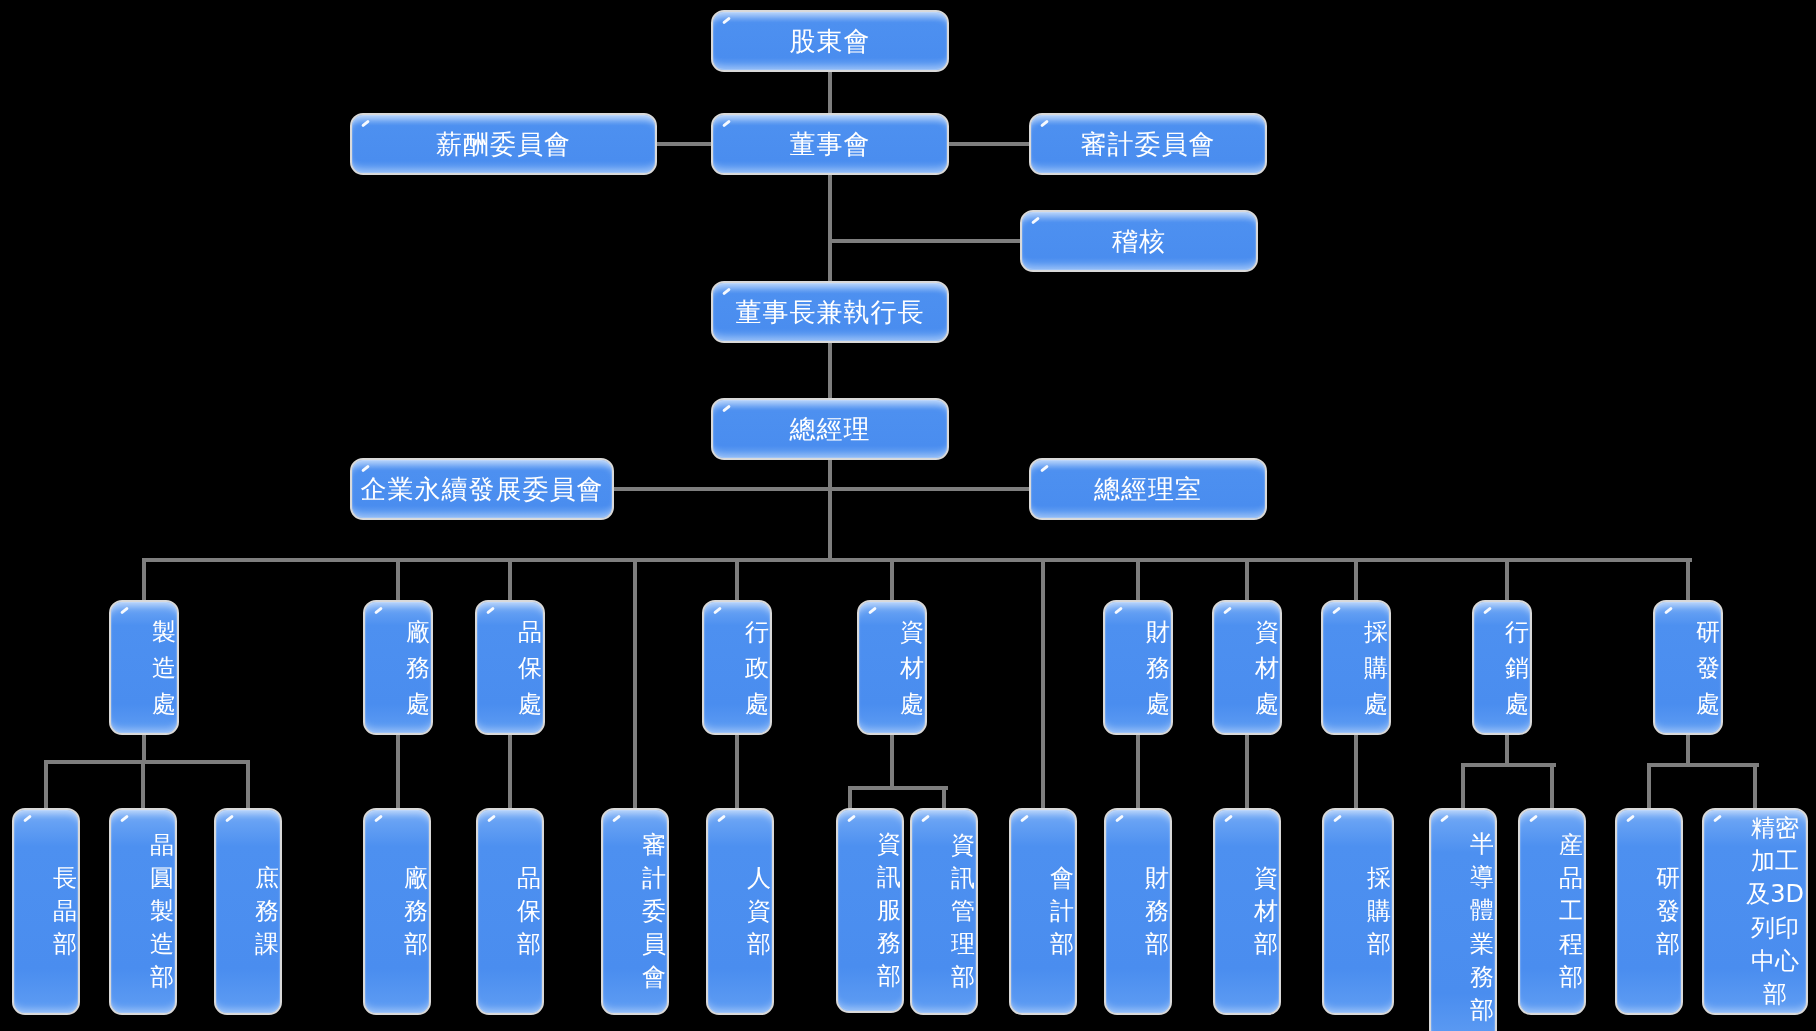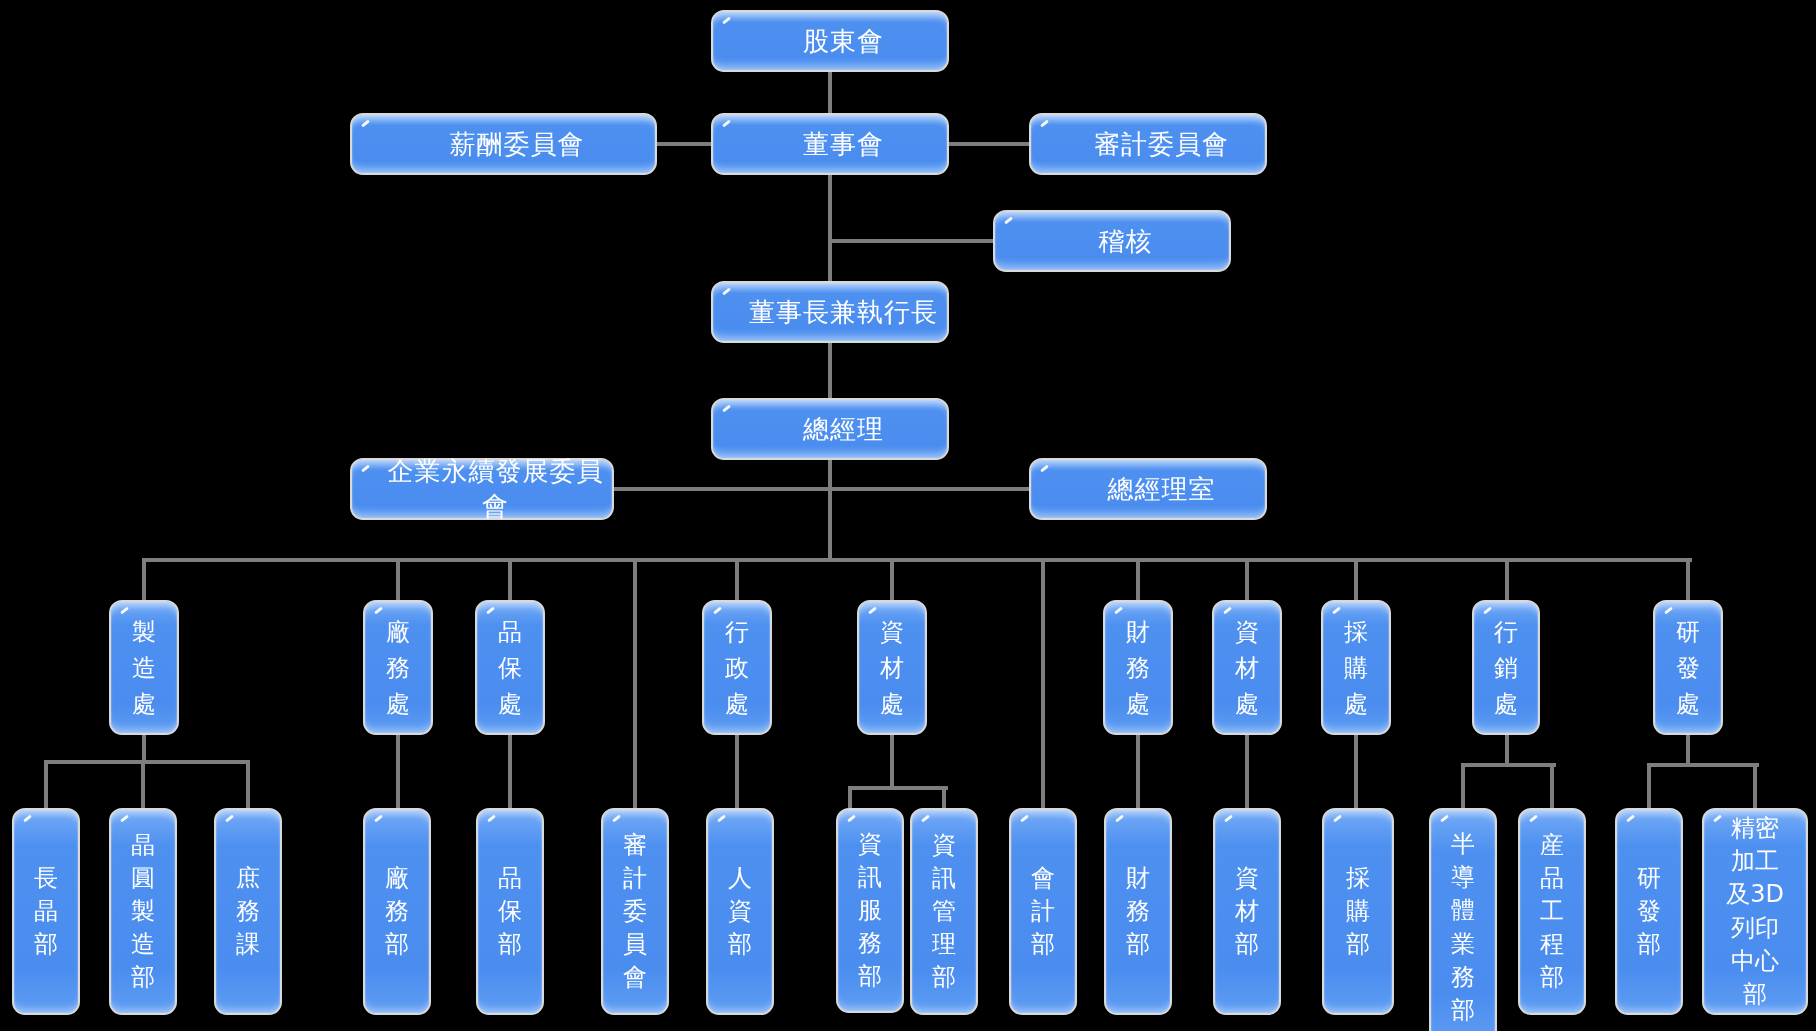--- a/index.html
+++ b/index.html
@@ -12,22 +12,22 @@
   
   .node{position:absolute;z-index:2;box-sizing:border-box;
         display:flex;align-items:center;justify-content:center;text-align:center;
         color:#fff;border:2px solid #d9d9d9;border-radius:13px;
         background:linear-gradient(180deg,#73aaf6 0%,#4d90f0 18%,#4a8def 78%,#5f9df3 100%);
         box-shadow:inset 0 9px 7px -5px rgba(255,255,255,.55),
                    inset 0 -9px 7px -5px rgba(255,255,255,.38),
                    inset 0 0 0 1px rgba(255,255,255,.12);}
   .node::before{content:"";position:absolute;top:7px;left:9px;width:9px;height:3px;
         background:#fff;border-radius:2px;transform:rotate(-38deg);opacity:.95;}
-  .hbox{font-size:26px;letter-spacing:1px;padding-left:27px;}
-  .vbox{font-size:24px;}
+  .hbox{font-size:26px;letter-spacing:1px;}
+  .vbox{font-size:24px;justify-content:flex-end;}
   .vbox .w1{display:inline-block;width:26px;word-break:break-all;line-height:1.5;}
   .dept .w1{line-height:1.38;}
   .dept .w2{display:inline-block;width:62px;word-break:break-all;line-height:1.38;}
 </style>
 </head>
 <body>
 
 <div id="stage">
 
   <div class="l v" style="left:828px;top:72px;height:41px"></div>
@@ -87,21 +87,21 @@
     </div>
   <div class="node hbox" style="left:350px;top:113px;width:307px;height:62px">
       <span>薪酬委員會</span>
     </div>
   <div class="node hbox" style="left:711px;top:113px;width:238px;height:62px">
       <span>董事會</span>
     </div>
   <div class="node hbox" style="left:1029px;top:113px;width:238px;height:62px">
       <span>審計委員會</span>
     </div>
-  <div class="node hbox" style="left:993px;top:210px;width:238px;height:62px">
+  <div class="node hbox" style="left:1020px;top:210px;width:238px;height:62px">
       <span>稽核</span>
     </div>
   <div class="node hbox" style="left:711px;top:281px;width:238px;height:62px">
       <span>董事長兼執行長</span>
     </div>
   <div class="node hbox" style="left:711px;top:398px;width:238px;height:62px">
       <span>總經理</span>
     </div>
   <div class="node hbox" style="left:350px;top:458px;width:264px;height:62px">
       <span>企業永續發展委員會</span>
@@ -127,21 +127,21 @@
     </div>
   <div class="node vbox" style="left:1103px;top:600px;width:70px;height:135px">
       <span class="w1">財務處</span>
     </div>
   <div class="node vbox" style="left:1212px;top:600px;width:70px;height:135px">
       <span class="w1">資材處</span>
     </div>
   <div class="node vbox" style="left:1321px;top:600px;width:70px;height:135px">
       <span class="w1">採購處</span>
     </div>
-  <div class="node vbox" style="left:1472px;top:600px;width:68px;height:135px">
+  <div class="node vbox" style="left:1472px;top:600px;width:60px;height:135px">
       <span class="w1">行銷處</span>
     </div>
   <div class="node vbox" style="left:1653px;top:600px;width:70px;height:135px">
       <span class="w1">研發處</span>
     </div>
 
   <div class="node vbox dept" style="left:12px;top:808px;width:68px;height:207px">
       <span class="w1">長晶部</span>
     </div>
   <div class="node vbox dept" style="left:109px;top:808px;width:68px;height:207px">

